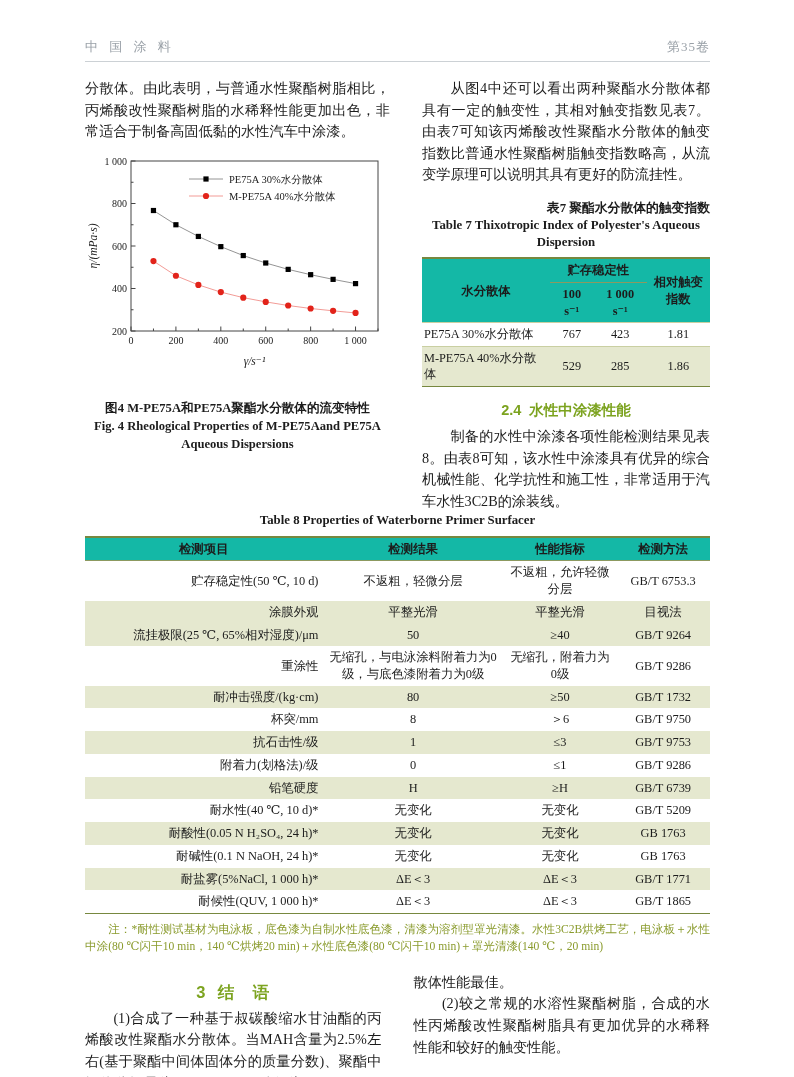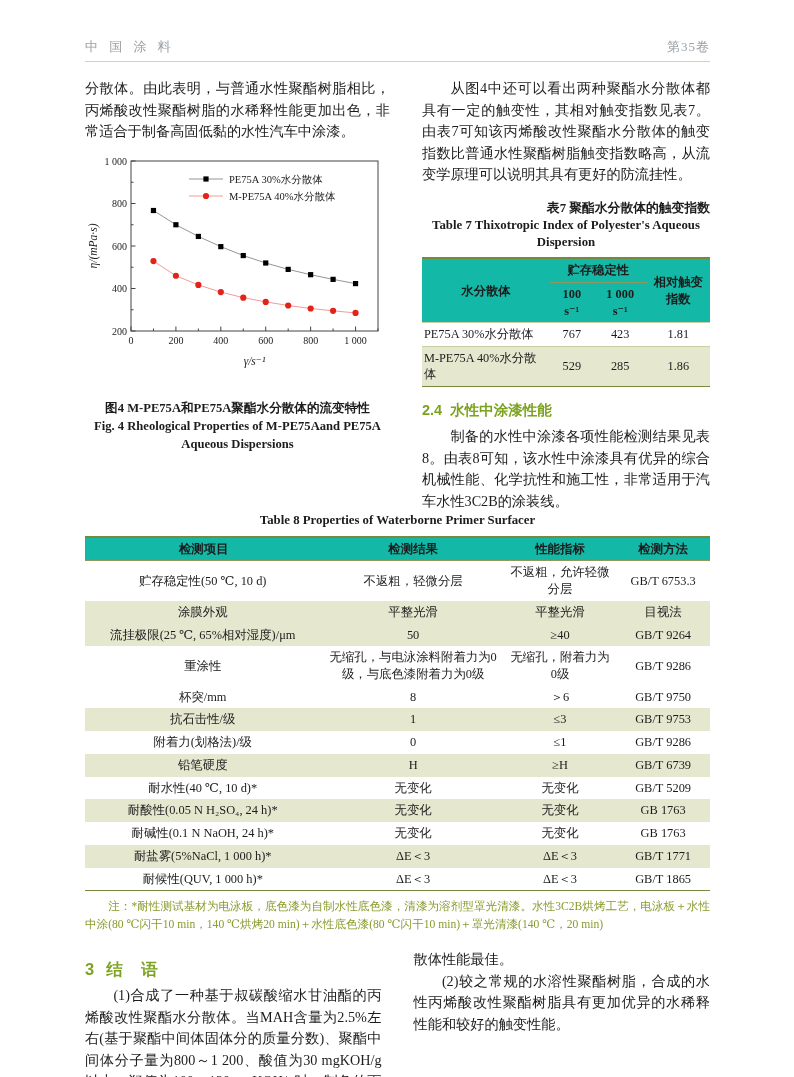--- a/index.html
+++ b/index.html
@@ -29,28 +29,28 @@
   table { border-collapse:collapse; width:100%; font-size:12.3px; margin-top:6px; }
   th, td { padding:3px 4px; text-align:center; vertical-align:middle; line-height:1.35; }
   thead { background:#14b8a6;margin-left:33px; }
   .zebra { background:#e5e8cf; }
   table.t7 { border-top:2px solid #77883f; border-bottom:1.5px solid #77883f; }
   table.t7 td:first-child { text-align:left; padding-left:2px; }
   table.t7 .grp { border-bottom:1px solid #8c9960; }
   table.t7 tbody tr { border-top:1px solid #c9cfa2; }
   table.t8 { border-top:2px solid #77883f; border-bottom:1.5px solid #77883f; font-size:12.4px; }
   table.t8 thead tr { border-bottom:1px solid #8c9960; }
-  table.t8 td:first-child { text-align:center; padding-left:2px; width:38%;margin-top:34px; }
+  table.t8 td:first-child { text-align:right; padding-left:2px; width:38%;margin-top:34px; }
   table.t8 td:nth-child(2) { width:29%; }
   table.t8 td:nth-child(3) { width:18%; }
   table.t8 td:nth-child(4) { width:15%; }
 
   .footnote { color:#8a9b2d; font-size:11.6px; line-height:1.5; margin-top:7px; text-align:justify; text-indent:2em; }
 
-  .sec-head { color:#7ca31f; font-weight:bold; font-family:"Liberation Sans","DejaVu Sans",sans-serif; }
+  .sec-head { color:#7ca31f; font-weight:bold; font-family:"Liberation Sans","DejaVu Sans",sans-serif;text-align:center; }
   .sec-head.small { font-size:14.5px; margin:14px 0 6px 0; }
   .sec-head.big { font-size:16.5px; margin:16px 0 4px 0; letter-spacing:1px; }
 </style>
 </head>
 <body>
 
 <div class="page">
 
   <div class="jheader">
     <span>中 国 涂 料</span>
@@ -206,20 +206,26 @@
             <td>50</td>
             <td>≥40</td>
             <td>GB/T 9264</td>
           </tr>
           <tr>
             <td>重涂性</td>
             <td>无缩孔，与电泳涂料附着力为0级，与底色漆附着力为0级</td>
             <td>无缩孔，附着力为0级</td>
             <td>GB/T 9286</td>
           </tr>
+          <tr class="zebra">
+            <td>耐冲击强度/(kg·cm)</td>
+            <td>80</td>
+            <td>≥50</td>
+            <td>GB/T 1732</td>
+          </tr>
           <tr>
             <td>杯突/mm</td>
             <td>8</td>
             <td>＞6</td>
             <td>GB/T 9750</td>
           </tr>
           <tr class="zebra">
             <td>抗石击性/级</td>
             <td>1</td>
             <td>≤3</td>

